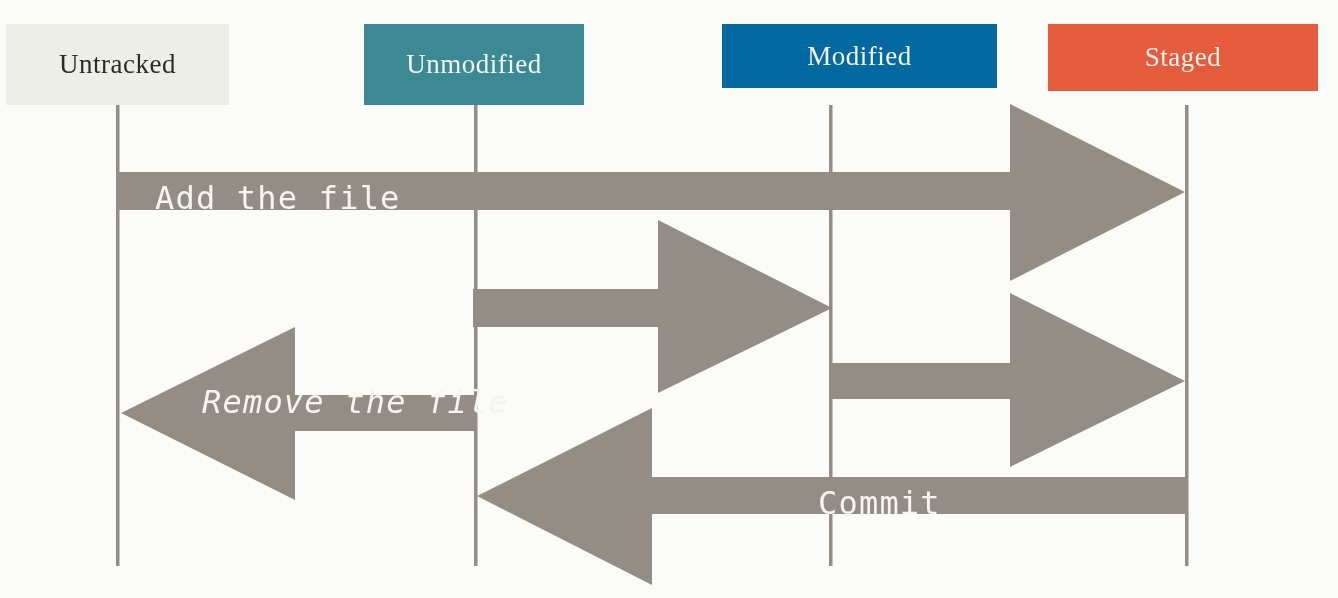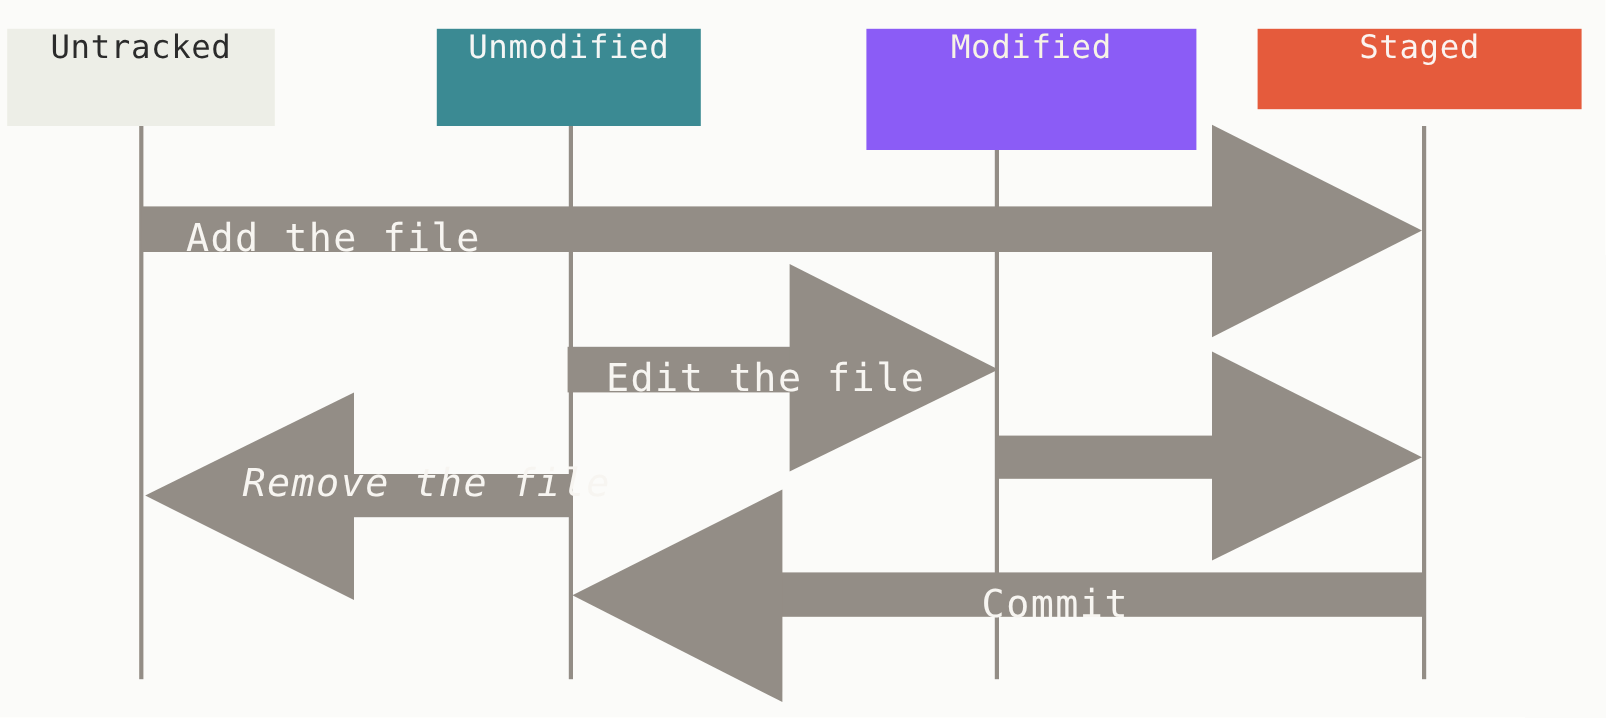--- a/index.html
+++ b/index.html
@@ -18,24 +18,26 @@
   svg.layer {
     position: absolute;
     left: 0;
     top: 0;
     width: 1338px;
     height: 598px;
   }
   .state-box {
     position: absolute;
     display: flex;
+    align-items: center;
     justify-content: center;
     font-size: 27px;
     letter-spacing: 0.5px;
     box-sizing: border-box;
+    font-family: Liberation Serif, serif;
   }
   .arrow-label {
     position: absolute;
     font-size: 32px;
     letter-spacing: 1.2px;
     color: #f7f5f1;
     white-space: nowrap;
     pointer-events: none;
   }
 </style>
@@ -80,30 +82,29 @@
   </svg>
 
   <div class="state-box" style="left:6px; top:24px; width:223px; height:81px; background:#edeee7; color:#2b2b2b;">
     <span>Untracked</span>
   </div>
 
   <div class="state-box" style="left:364px; top:24px; width:220px; height:81px; background:#3b8a93; color:#f4f6f5;">
     <span>Unmodified</span>
   </div>
 
-  <div class="state-box" style="left:722px; top:24px; width:275px; height:101px; background:#8b5cf6; color:#f7f3e6;">
+  <div class="state-box" style="left:722px; top:24px; width:275px; height:64px; background:#0369a1; color:#f7f3e6;">
     <span>Modified</span>
   </div>
 
   <div class="state-box" style="left:1048px; top:24px; width:270px; height:67px; background:#e55b3c; color:#fbf4f1;">
     <span>Staged</span>
   </div>
 
   <div class="arrow-label" style="left:155px; top:179px;">Add the file</div>
 
-  <div class="arrow-label" style="left:505px; top:296px;">Edit the file</div>
 
   <div class="arrow-label" style="left:202px; top:383px;font-style:italic;">Remove the file</div>
 
 
   <div class="arrow-label" style="left:818px; top:484px;">Commit</div>
 
 </div>
 
 </body></html>

